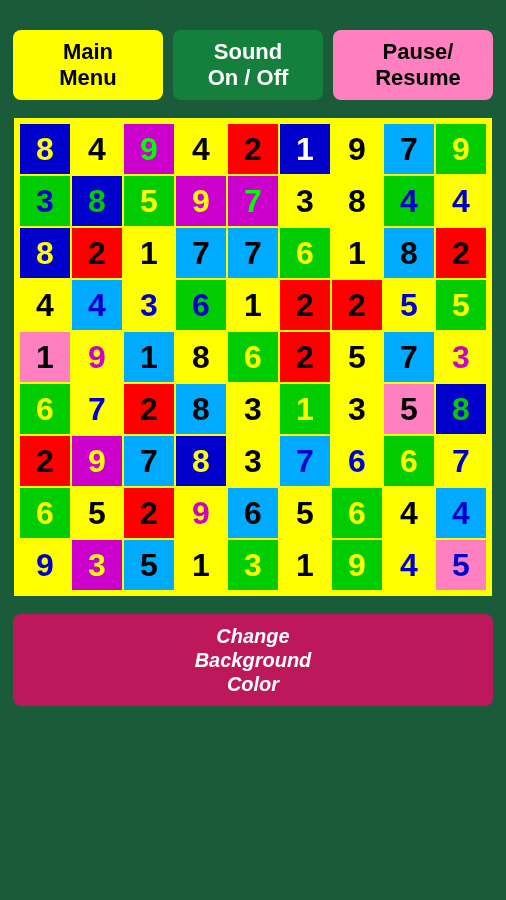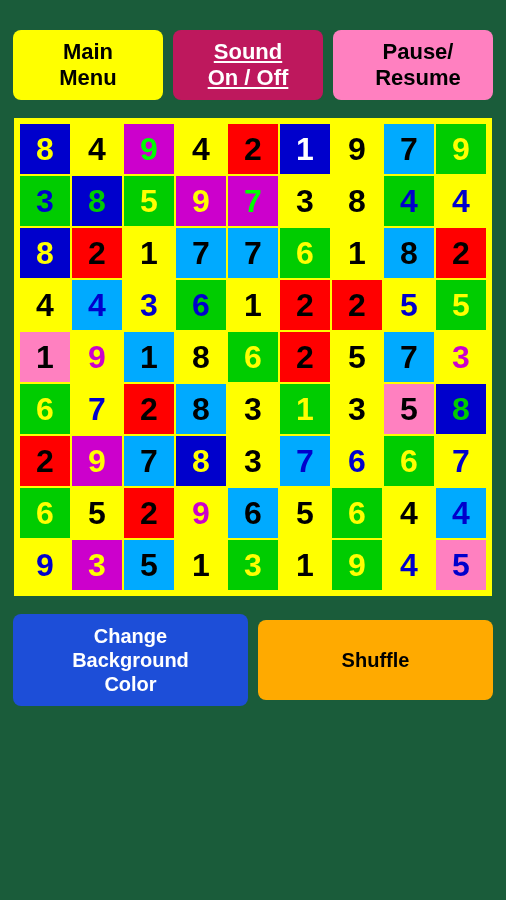--- a/index.html
+++ b/index.html
@@ -34,21 +34,21 @@
       font-weight: bold;
       cursor: pointer;
       padding: 8px 10px;
       text-align: center;
       flex: 1;
       line-height: 1.2;
       min-height: 70px;
     }
 
     .btn-yellow { background-color: #ffff00; color: #000; }
-    .btn-blue   { background-color: #be185d; color: #fff; text-decoration: underline; }
+    .btn-blue   { background-color: #15803d; color: #fff; }
     .btn-pink   { background-color: #ff80c0; color: #000; padding-left: 20px; }
 
     
     .grid-wrapper {
       border: 4px solid #ffff00;
       background: #ffff00;
       padding: 2px;
     }
 
     .grid {
@@ -86,21 +86,21 @@
       font-size: 20px;
       font-weight: bold;
       cursor: pointer;
       padding: 10px 12px;
       text-align: center;
       flex: 1;
       line-height: 1.2;
       min-height: 80px;
     }
 
-    .btn-red    { background-color: #1d4ed8; color: #fff; }
+    .btn-red    { background-color: #be185d; color: #fff; font-style: italic; }
     .btn-green  { background-color: #00dd00; color: #000; }
     .btn-orange { background-color: #ffaa00; color: #000; }
   </style>
 </head>
 <body>
 
 <div class="top-buttons">
   <button class="top-btn btn-yellow">Main<br>Menu</button>
   <button class="top-btn btn-blue">Sound<br>On / Off</button>
   <button class="top-btn btn-pink">Pause/<br>Resume</button>
@@ -187,14 +187,13 @@
       <div class="cell" style="background-color: rgb(0, 204, 0); color: rgb(255, 255, 0);">3</div>
       <div class="cell" style="background-color: rgb(255, 255, 0); color: rgb(0, 0, 0);">1</div>
       <div class="cell" style="background-color: rgb(0, 204, 0); color: rgb(255, 255, 0);">9</div>
       <div class="cell" style="background-color: rgb(255, 255, 0); color: rgb(0, 0, 204);">4</div>
       <div class="cell" style="background-color: rgb(255, 128, 192); color: rgb(0, 0, 204);">5</div>
     </div>
 </div>
 
 <div class="bottom-buttons">
   <button class="bottom-btn btn-red">Change<br>Background<br>Color</button>
-  <button class="bottom-btn btn-orange">Shuffle</button>
 </div>
 
 </body></html>

